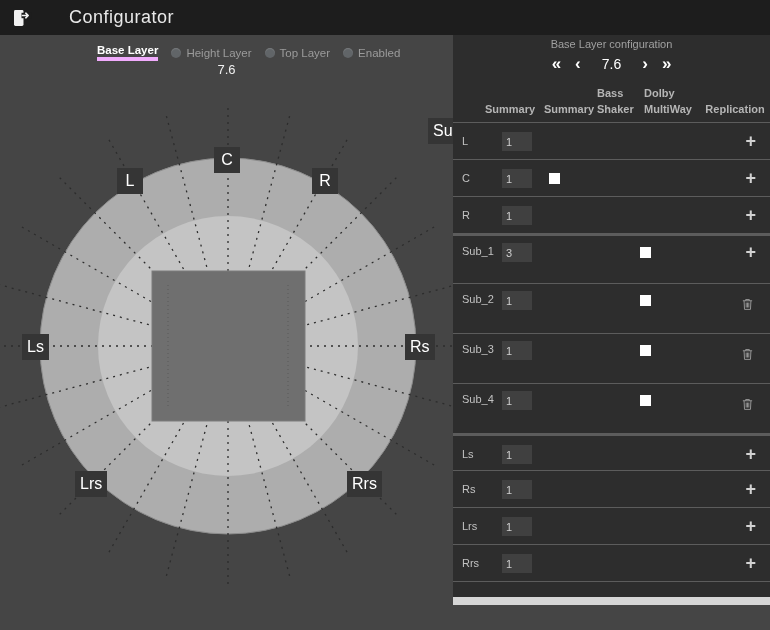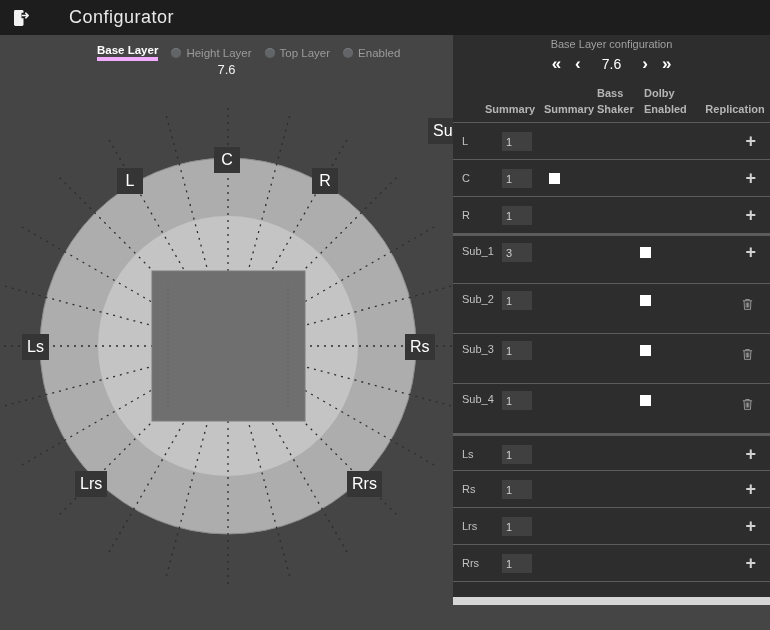--- a/index.html
+++ b/index.html
@@ -152,21 +152,21 @@
     <span class="arrow">‹</span>
     <span class="value">7.6</span>
     <span class="arrow">›</span>
     <span class="arrow">»</span>
   </div>
 
   <div class="thead">
     <span class="th c1">Summary</span>
     <span class="th c2">Summary</span>
     <span class="th c3">Bass Shaker</span>
-    <span class="th c4">Dolby Enabled</span>
+    <span class="th c4">Dolby MultiWay</span>
     <span class="th c5">Replication</span>
   </div>
 
   <div class="rows">
 
     <div class="row">
       <span class="rlabel">L</span>
       <input class="mw" value="1" style="">
       <button class="act add">+</button>
     </div>

